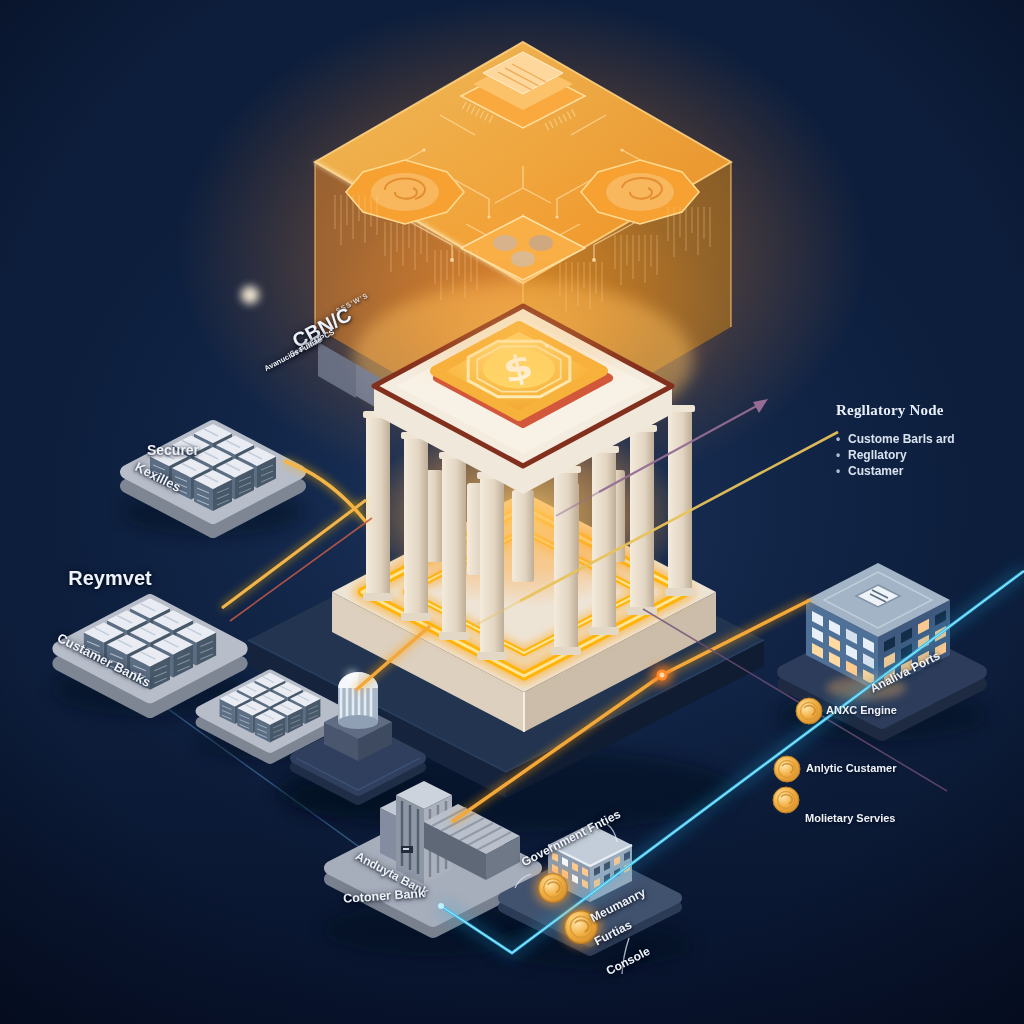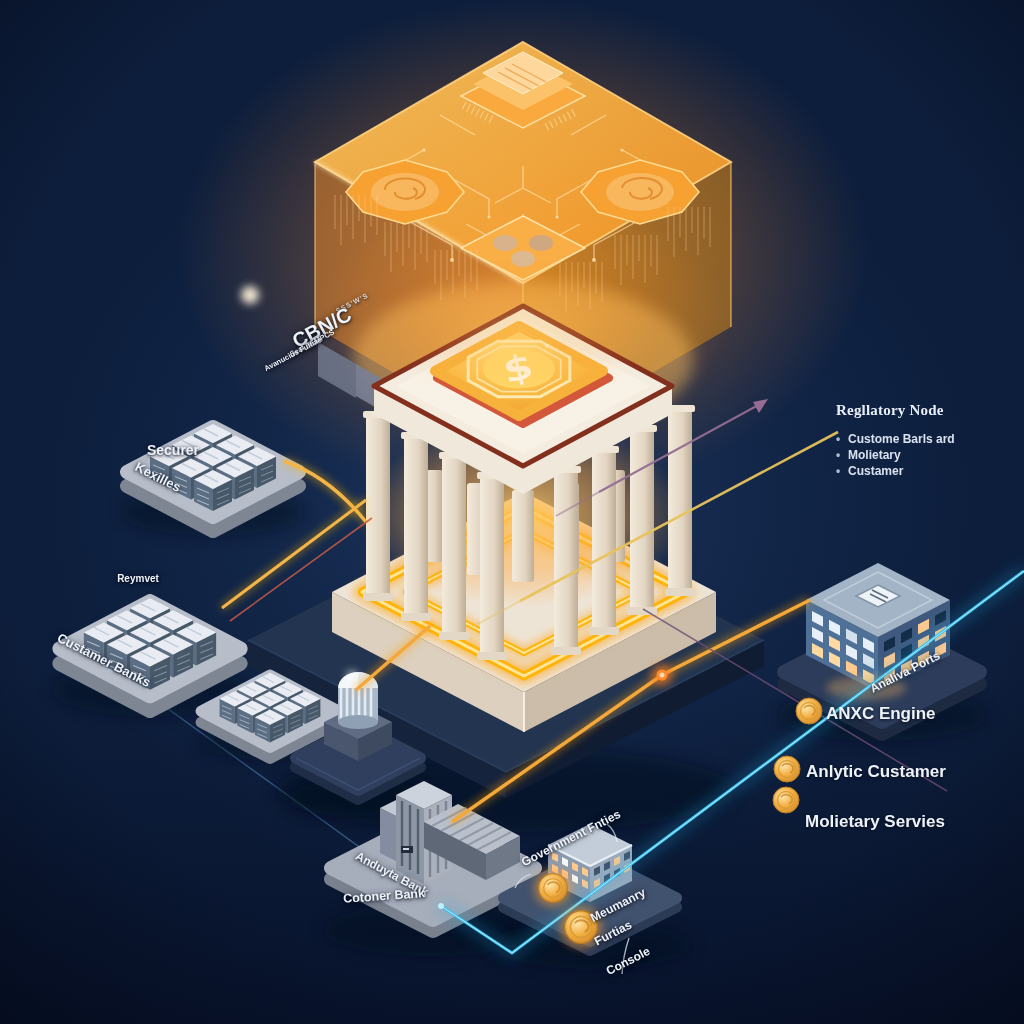--- a/index.html
+++ b/index.html
@@ -8,21 +8,21 @@
   .stage svg{position:absolute;left:0;top:0;}
   .labels{position:absolute;left:0;top:0;width:1024px;height:1024px;}
   .lbl{position:absolute;color:#eef3fa;font-weight:700;white-space:nowrap;
        text-shadow:0 1px 3px rgba(4,10,26,.9),0 0 6px rgba(4,10,26,.5);
        transform-origin:center;}
   .c{transform:translate(-50%,-50%);}
   .reg{position:absolute;color:#e9eff8;}
   .reg-title{font-size:15px;font-weight:700;letter-spacing:.2px;font-family:Liberation Serif, serif;}
   .reg-items{margin-top:12px;font-size:12px;font-weight:700;color:#d9e2ee;line-height:16px;}
   .reg-item .dot{display:inline-block;width:12px;color:#aebdd0;}
-  .legend-item{position:absolute;font-size:17px;font-weight:700;color:#eef3fa;
+  .legend-item{position:absolute;font-size:11px;font-weight:700;color:#eef3fa;
        text-shadow:0 1px 3px rgba(4,10,26,.9);}
 </style>
 </head>
 <body>
 
 <div class="stage">
 <svg width="1024" height="1024" viewBox="0 0 1024 1024">
   <defs>
     <radialGradient id="bgGlow" cx="50%" cy="50%" r="50%">
       <stop offset="0%" stop-color="#2c4d7e" stop-opacity=".55"></stop>
@@ -485,28 +485,28 @@
 
 <div class="labels">
   <div class="lbl c" style="left:352px;top:303px;font-size:7px;opacity:.8;letter-spacing:1px;transform:translate(-50%,-50%) rotate(-28deg);">SSS'W'S</div>
   <div class="lbl c" style="left:322px;top:328px;font-size:20px;transform:translate(-50%,-50%) rotate(-28deg);">CBN/C</div>
   <div class="lbl c" style="left:312px;top:343px;font-size:7.5px;transform:translate(-50%,-50%) rotate(-28deg);">Seal SEMPCS</div>
   <div class="lbl c" style="left:293px;top:354px;font-size:7.5px;transform:translate(-50%,-50%) rotate(-28deg);">Avanucius Fultiae</div>
 
   <div class="lbl c" style="left:173px;top:405px;font-size:14px;margin-top:45px;">Securer</div>
   <div class="lbl c" style="left:158px;top:477px;font-size:13px;transform:translate(-50%,-50%) rotate(27deg);">Kexilles</div>
 
-  <div class="lbl c" style="left:110px;top:578px;font-size:10px;margin-left:28px;">Reymvet</div>
+  <div class="lbl c" style="left:110px;top:578px;font-size:20px;">Reymvet</div>
   <div class="lbl c" style="left:104px;top:660px;font-size:13px;transform:translate(-50%,-50%) rotate(27deg);">Custamer Banks</div>
 
   <div class="reg" style="left:836px;top:402px;">
     <div class="reg-title">Regllatory Node</div>
     <div class="reg-items">
       <div class="reg-item"><span class="dot">•</span><span>Custome Barls ard</span></div>
-      <div class="reg-item"><span class="dot">•</span><span>Molietary</span></div>
+      <div class="reg-item"><span class="dot">•</span><span>Regllatory</span></div>
       <div class="reg-item"><span class="dot">•</span><span>Custamer</span></div>
     </div>
   </div>
 
   <div class="lbl c" style="left:905px;top:672px;font-size:12px;transform:translate(-50%,-50%) rotate(-27deg);">Analiva Ports</div>
 
   <div class="legend-item" style="left:826px;top:704px;">ANXC Engine</div>
   <div class="legend-item" style="left:806px;top:762px;">Anlytic Custamer</div>
   <div class="legend-item" style="left:805px;top:812px;">Molietary Servies</div>
 

